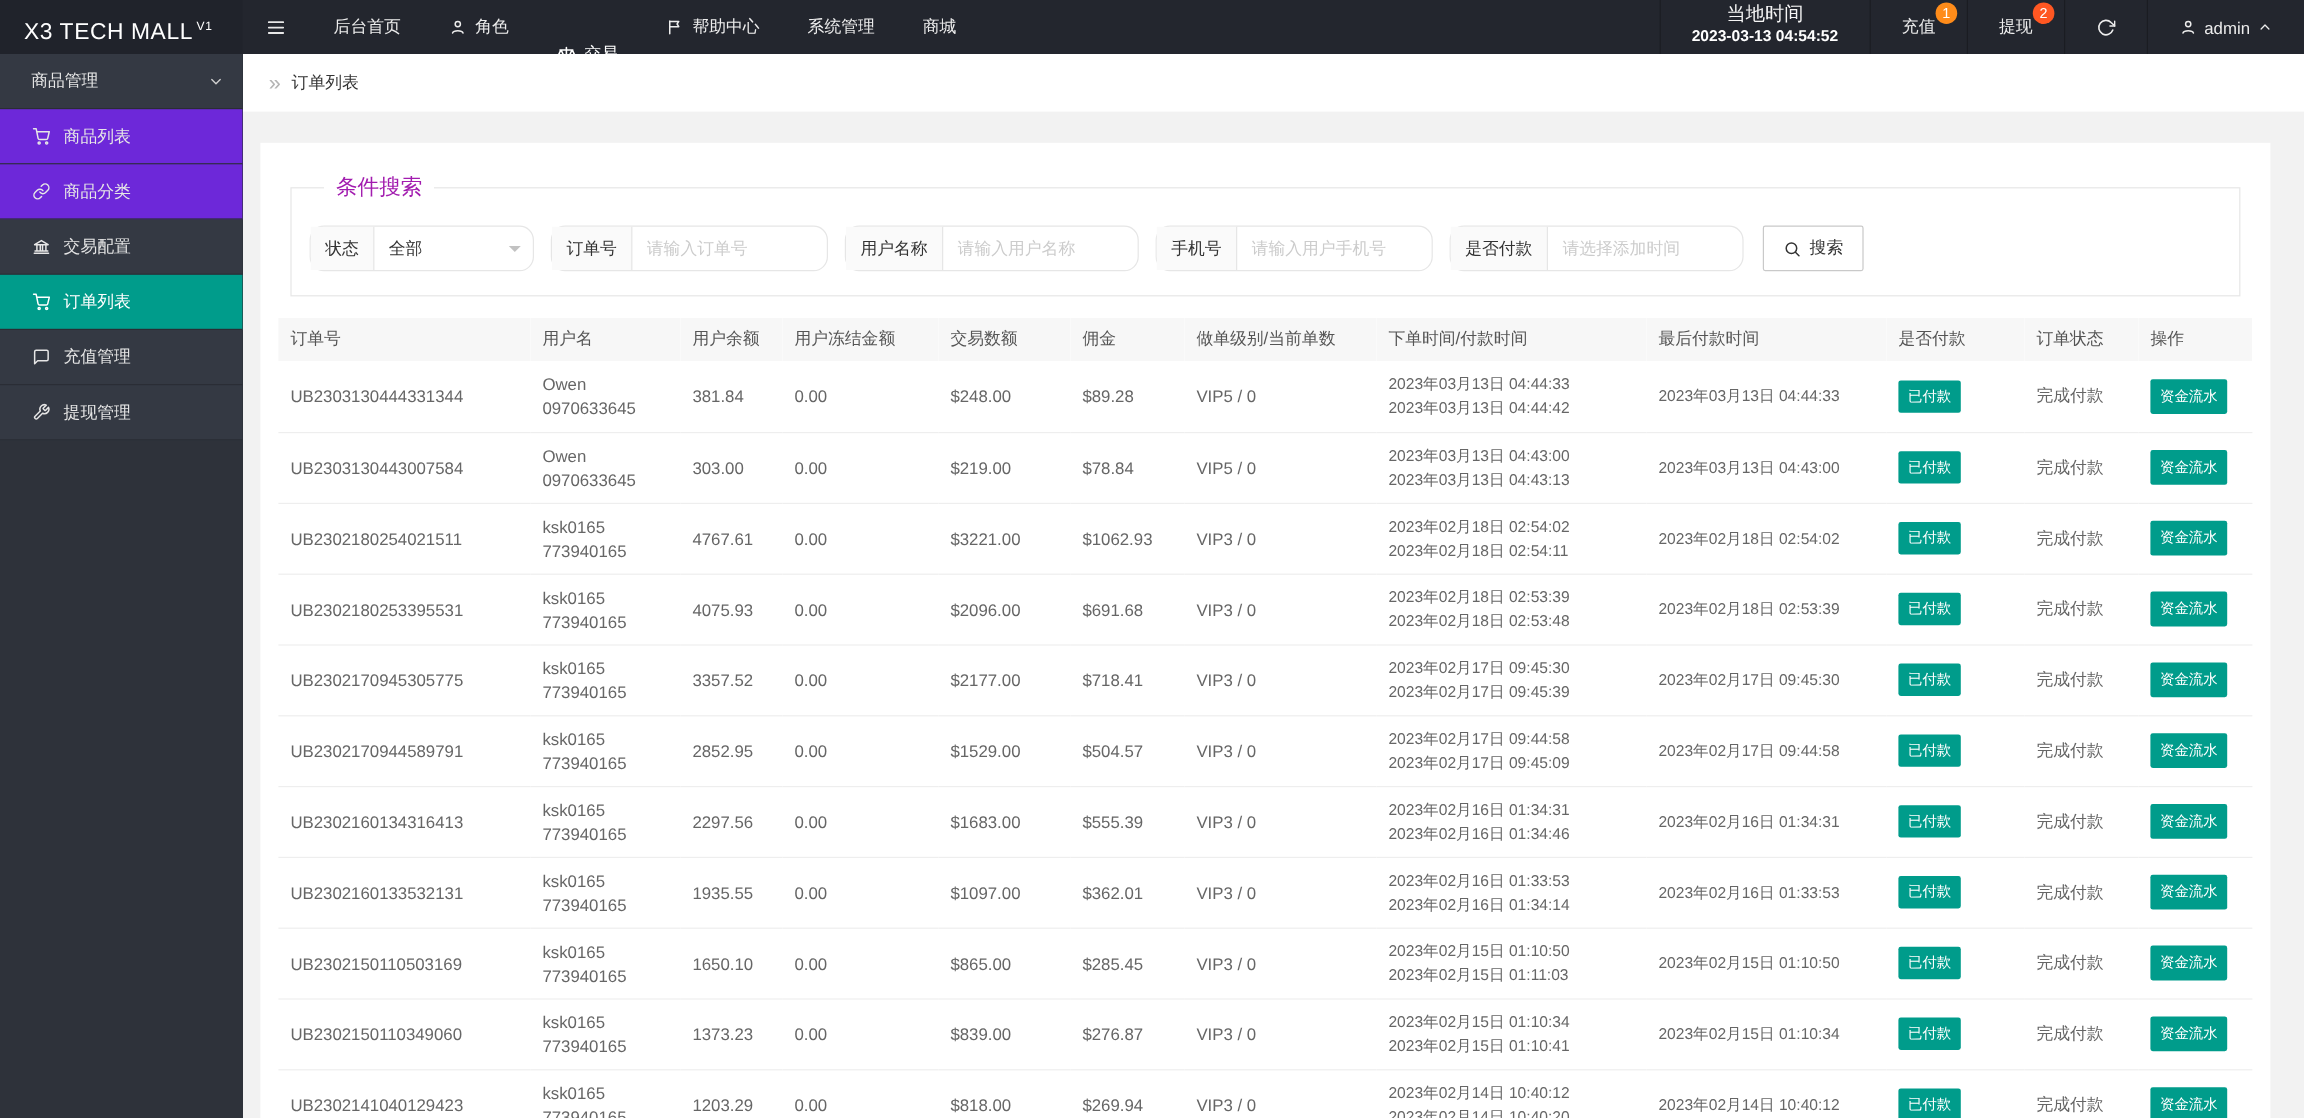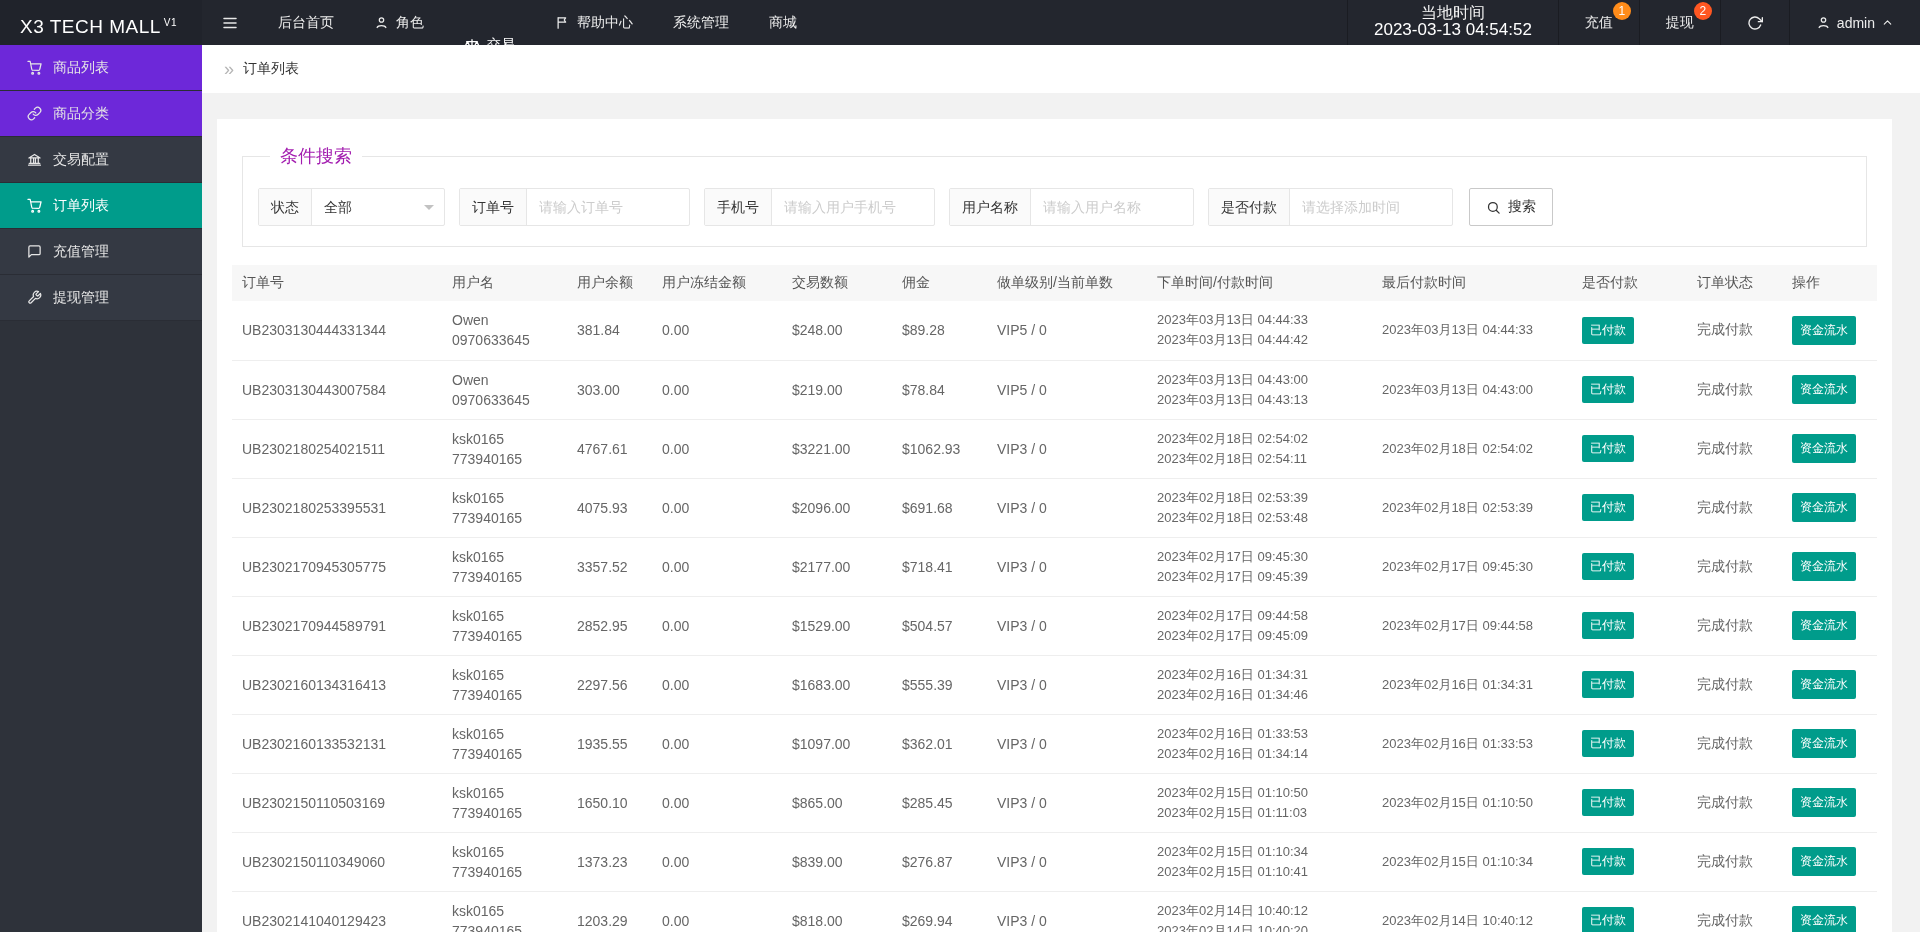--- a/index.html
+++ b/index.html
@@ -11,21 +11,21 @@
   .header { position:fixed; top:0; left:0; width:1920px; height:45px; background:#23262e; display:flex; align-items:stretch; z-index:20; }
   .logo { width:202px; background:#20232b; color:#fff; font-size:19px; line-height:45px; padding-left:20px; letter-spacing:.5px; white-space:nowrap; }
   .logo sup { font-size:10px; margin-left:3px; }
   .hamburger { width:56px; display:flex; align-items:center; justify-content:center; color:#e8e8e8; cursor:pointer; }
   .topnav { display:flex; }
   .nav-item { display:flex; align-items:center; gap:7px; padding:0 20px; color:#ededed; font-size:14px; cursor:pointer; }
   .nav-item.active { background:#009c8b; color:#fff;margin-top:45px; }
   .header-right { margin-left:auto; display:flex; align-items:stretch; }
   .time-block { color:#fff; text-align:center; padding:5px 26px 0; border-left:1px solid rgba(0,0,0,.25); }
   .time-label { font-size:16px; line-height:16px; color:#f5f5f5; }
-  .time-value { font-size:17px; line-height:18px; }
+  .time-value { font-size:13px; line-height:18px;font-weight:bold; }
   .header-item { position:relative; display:flex; align-items:center; gap:6px; color:#ededed; font-size:14px; padding:0 26px; border-left:1px solid rgba(0,0,0,.25); cursor:pointer; }
   .hbadge { position:absolute; top:2px; right:8px; min-width:18px; height:18px; line-height:18px; border-radius:9px; color:#fff; font-size:12px; font-style:normal; text-align:center; padding:0 5px; }
 
   
   .sidebar { position:fixed; top:45px; left:0; width:202px; height:887px; background:#2e323a; z-index:10; }
   .side-item { position:relative; height:46px; display:flex; align-items:center; gap:11px; padding-left:26px; font-size:14px; color:#e6e6e6; background:#343943; border-bottom:1px solid #2a2d35; cursor:pointer; }
   .side-item.sub { background:#6d28d9; }
   .side-item.active { background:#009c8b; color:#fff; }
   .side-item .chev { position:absolute; right:15px; top:16px; color:#cfcfcf; }
   .side-icon { width:16px; display:flex; justify-content:center; }
@@ -34,21 +34,21 @@
   .main { margin-left:202px; padding-top:45px; }
   .breadcrumb { height:48px; background:#fff; display:flex; align-items:center; padding-left:22px; font-size:14px; color:#333; }
   .bc-icon { color:#b5b5b5; font-size:18px; margin-right:9px; line-height:1; }
 
   .card { margin:26px 28px 0 15px; background:#fff; padding:15px; min-height:830px; }
 
   fieldset { border:1px solid #e6e6e6; margin:10px 10px 0; padding:12px 15px 20px; }
   legend { margin-left:12px; padding:0 10px; font-size:18px; color:#a21caf; }
 
   .filter-row { display:flex; align-items:center; gap:14px; margin-top:8px; flex-wrap:nowrap; }
-  .fgroup { display:flex; align-items:stretch; height:38px; border:1px solid #e6e6e6; border-radius:2px; background:#fff; }
+  .fgroup { display:flex; align-items:stretch; height:38px; border:1px solid #e6e6e6; border-radius:12px; background:#fff; }
   .flabel { background:#fafafa; border-right:1px solid #e6e6e6; padding:0 12px; line-height:36px; font-size:14px; color:#333; white-space:nowrap; }
   .fselect { position:relative; width:132px; padding:0 12px; line-height:36px; font-size:14px; color:#333; cursor:pointer; }
   .fselect .caret { position:absolute; right:10px; top:16px; width:0; height:0; border:5px solid transparent; border-top-color:#c2c2c2; }
   .finput { border:none; outline:none; width:162px; padding:0 12px; font-size:14px; color:#15803d; background:transparent; }
   .finput::placeholder { color:#ccc; }
   .search-btn { height:38px; background:#fff; border:1px solid #c9c9c9; border-radius:2px; padding:0 16px; font-size:14px; color:#333; display:flex; align-items:center; gap:7px; cursor:pointer; margin-left:2px; }
 
   
   table { width:100%; margin-top:18px; border-collapse:collapse; table-layout:fixed; }
   thead th { background:#f7f7f7; font-weight:normal; text-align:left; font-size:14px; color:#555; padding:9px 10px; height:33px; white-space:nowrap; overflow:hidden; }
@@ -141,20 +141,28 @@
       <span>
           <svg width="13" height="13" viewBox="0 0 24 24" fill="none" stroke="currentColor" stroke-width="2" stroke-linecap="round" stroke-linejoin="round">
             <path d="M6 15l6-6 6 6"></path>
           </svg>
         </span>
     </div>
   </div>
 </header>
 
 <aside class="sidebar" id="sidebar">
+    <div class="side-item group">
+      <span>商品管理</span>
+      <span class="chev">
+        <svg width="14" height="14" viewBox="0 0 24 24" fill="none" stroke="currentColor" stroke-width="2" stroke-linecap="round" stroke-linejoin="round">
+          <path d="M6 9l6 6 6-6"></path>
+        </svg>
+      </span>
+    </div>
     <div class="side-item sub">
       <span class="side-icon">
         <svg width="15" height="15" viewBox="0 0 24 24" fill="none" stroke="currentColor" stroke-width="2" stroke-linecap="round" stroke-linejoin="round">
           <circle cx="9" cy="21" r="1.4"></circle>
           <circle cx="19" cy="21" r="1.4"></circle>
           <path d="M1.5 2h3.5l2.6 12.8a2 2 0 0 0 2 1.6h8.8a2 2 0 0 0 2-1.6L22.5 6H6.2"></path>
         </svg>
       </span>
       <span>商品列表</span>
     </div>
@@ -221,27 +229,27 @@
             <span class="caret"></span>
           </div>
         </div>
 
         <div class="fgroup">
           <span class="flabel">订单号</span>
           <input class="finput" placeholder="请输入订单号" style="">
         </div>
 
         <div class="fgroup">
+          <span class="flabel">用户名称</span>
+          <input class="finput" placeholder="请输入用户名称" style="">
+        </div>
+
+        <div class="fgroup">
           <span class="flabel">手机号</span>
           <input class="finput" placeholder="请输入用户手机号" style="">
-        </div>
-
-        <div class="fgroup">
-          <span class="flabel">用户名称</span>
-          <input class="finput" placeholder="请输入用户名称" style="">
         </div>
 
         <div class="fgroup">
           <span class="flabel">是否付款</span>
           <input class="finput" placeholder="请选择添加时间" style="">
         </div>
 
         <button class="search-btn">
           <span>
               <svg width="15" height="15" viewBox="0 0 24 24" fill="none" stroke="currentColor" stroke-width="2" stroke-linecap="round" stroke-linejoin="round">

